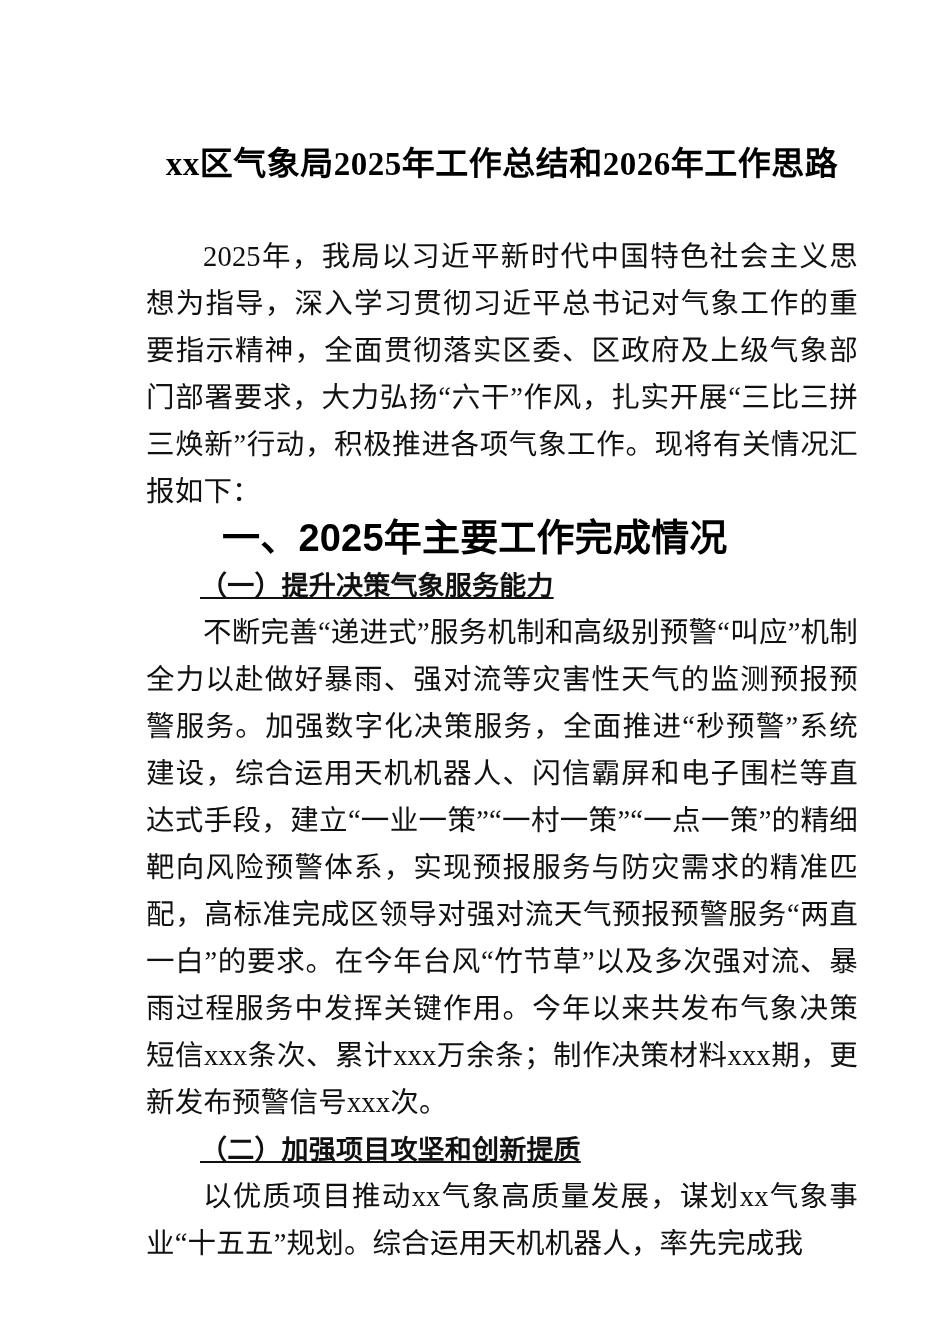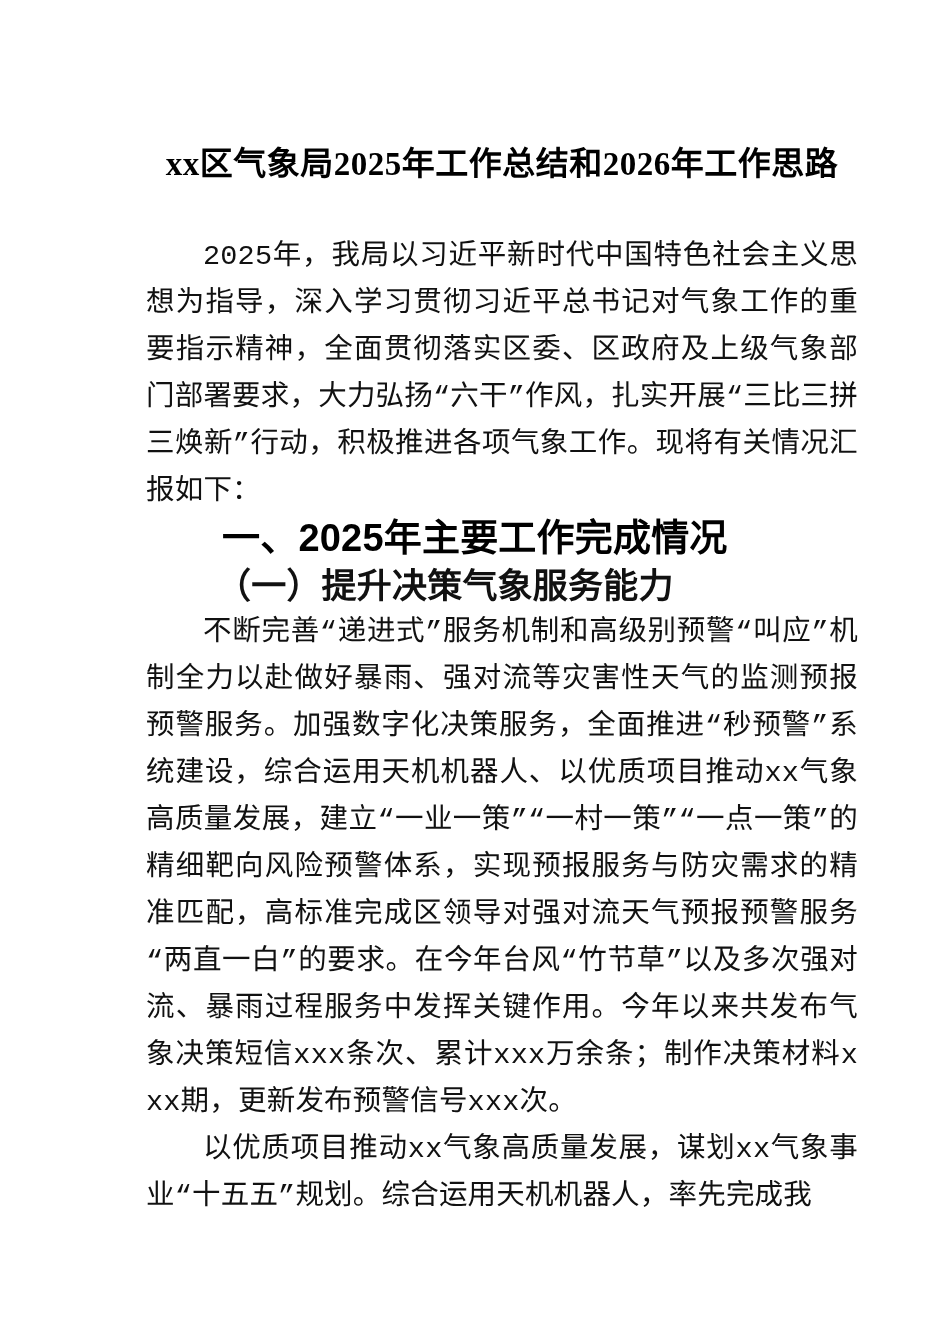--- a/index.html
+++ b/index.html
@@ -38,21 +38,21 @@
     line-height: 48px;
     text-align: center;
     letter-spacing: 0.5px;
     margin: 0;
     padding-top: 136px;
     color: #000000;
   }
 
   
   .para {
-    font-family: Liberation Mono, monospace;
+    font-family: Liberation Serif, serif;
     font-size: 28.5px;
     line-height: 47px;
     text-align: justify;
     text-justify: inter-ideograph;
     text-indent: 2em;
     margin: 0;
     color: #111111;
     word-break: break-all;
     letter-spacing: 0.2px;
   }
@@ -69,26 +69,27 @@
     line-height: 47px;
     text-indent: 2em;
     margin: 0;
     color: #000000;
     letter-spacing: 0.2px;
   }
 
   
   .h2-sec {
     font-family: "DejaVu Serif", "Liberation Serif", serif;
-    font-size: 35px;
+    font-size: 27px;
     line-height: 47px;
     text-indent: 2em;
     margin: 0;
     color: #111111;
     letter-spacing: 0.2px;
+    text-decoration: underline;
   }
 
   
   .para, .h1-sec, .h2-sec {
     font-variant-east-asian: normal;
   }
 </style>
 </head>
 <body>
 
@@ -96,19 +97,20 @@
   <div class="content">
 
     <h1 class="doc-title">xx区气象局2025年工作总结和2026年工作思路</h1>
 
     <p class="para para-first">2025年，我局以习近平新时代中国特色社会主义思想为指导，深入学习贯彻习近平总书记对气象工作的重要指示精神，全面贯彻落实区委、区政府及上级气象部门部署要求，大力弘扬“六干”作风，扎实开展“三比三拼三焕新”行动，积极推进各项气象工作。现将有关情况汇报如下：</p>
 
     <h2 class="h1-sec">一、2025年主要工作完成情况</h2>
 
     <h3 class="h2-sec">（一）提升决策气象服务能力</h3>
 
-    <p class="para">不断完善“递进式”服务机制和高级别预警“叫应”机制全力以赴做好暴雨、强对流等灾害性天气的监测预报预警服务。加强数字化决策服务，全面推进“秒预警”系统建设，综合运用天机机器人、以优质项目推动xx气象高质量发展，建立“一业一策”“一村一策”“一点一策”的精细靶向风险预警体系，实现预报服务与防灾需求的精准匹配，高标准完成区领导对强对流天气预报预警服务“两直一白”的要求。在今年台风“竹节草”以及多次强对流、暴雨过程服务中发挥关键作用。今年以来共发布气象决策短信xxx条次、累计xxx万余条；制作决策材料xxx期，更新发布预警信号xxx次。</p>
+    <p class="para">不断完善“递进式”服务机制和高级别预警“叫应”机制全力以赴做好暴雨、强对流等灾害性天气的监测预报预警服务。加强数字化决策服务，全面推进“秒预警”系统建设，综合运用天机机器人、闪信霸屏和电子围栏等直达式手段，建立“一业一策”“一村一策”“一点一策”的精细靶向风险预警体系，实现预报服务与防灾需求的精准匹配，高标准完成区领导对强对流天气预报预警服务“两直一白”的要求。在今年台风“竹节草”以及多次强对流、暴雨过程服务中发挥关键作用。今年以来共发布气象决策短信xxx条次、累计xxx万余条；制作决策材料xxx期，更新发布预警信号xxx次。</p>
 
+    <h3 class="h2-sec">（二）加强项目攻坚和创新提质</h3>
 
     <p class="para">以优质项目推动xx气象高质量发展，谋划xx气象事业“十五五”规划。综合运用天机机器人，率先完成我</p>
 
   </div>
 </div>
 
 </body></html>

